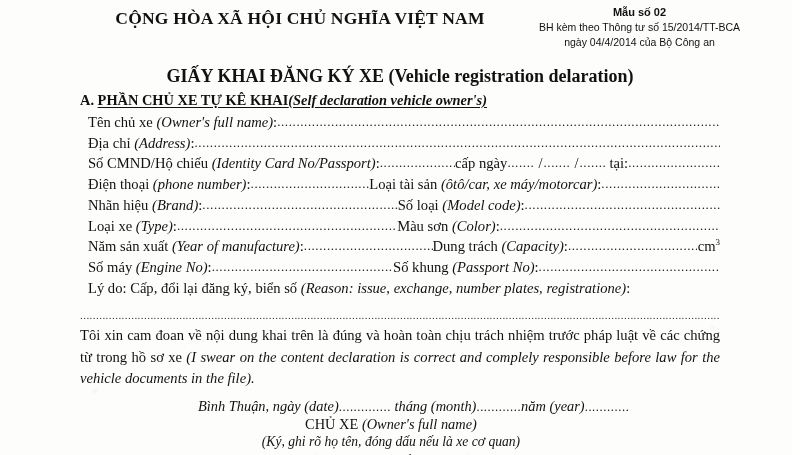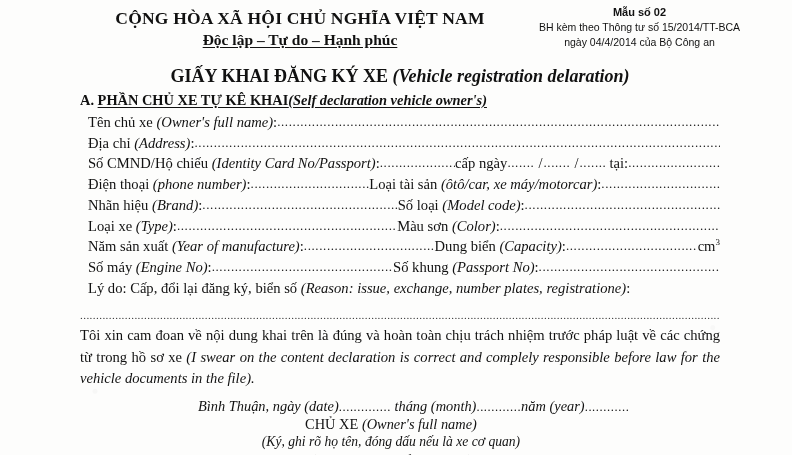--- a/index.html
+++ b/index.html
@@ -76,21 +76,21 @@
   .doc-title {
     position: absolute;
     left: 0;
     top: 66px;
     width: 800px;
     text-align: center;
     font-size: 18px;
     white-space: nowrap;
   }
   .doc-title .vi { font-weight: bold; }
-  .doc-title .en { font-style: italic; font-weight: bold; }
+  .doc-title .en { font-weight: bold; }
 
   
   .content {
     position: absolute;
     left: 80px;
     top: 92px;
     width: 640px;
     font-size: 14.6px;
   }
   .section-head {
@@ -194,21 +194,20 @@
 </style>
 </head>
 <body>
 
 <div class="page">
   <div class="scan-noise"></div>
 
   <div class="top">
     <div class="national">
       <div class="l1">CỘNG HÒA XÃ HỘI CHỦ NGHĨA VIỆT NAM</div>
-      <div class="l2">Độc lập – Tự do – Hạnh phúc</div>
     </div>
     <div class="form-ref">
       <div class="code">Mẫu số 02</div>
       <div>BH kèm theo Thông tư số 15/2014/TT-BCA</div>
       <div>ngày 04/4/2014 của Bộ Công an</div>
     </div>
   </div>
 
   <div class="doc-title">
     <span class="vi">GIẤY KHAI ĐĂNG KÝ XE</span>
@@ -261,21 +260,21 @@
     <div class="row indent">
       <span class="lbl"><span>Loại xe </span><span class="en">(Type)</span><span>:</span></span>
       <span class="dots half">.........................................................</span>
       <span class="lbl"><span>Màu sơn </span><span class="en">(Color)</span><span>:</span></span>
       <span class="dots half">.........................................................</span>
     </div>
 
     <div class="row indent">
       <span class="lbl"><span>Năm sản xuất </span><span class="en">(Year of manufacture)</span><span>:</span></span>
       <span class="dots half">.........................................................</span>
-      <span class="lbl"><span>Dung biển </span><span class="en">(Capacity)</span><span>:</span></span>
+      <span class="lbl"><span>Dung trách </span><span class="en">(Capacity)</span><span>:</span></span>
       <span class="dots half">.........................................................</span>
       <span class="unit"><span>cm</span><sup>3</sup></span>
     </div>
 
     <div class="row indent">
       <span class="lbl"><span>Số máy </span><span class="en">(Engine No)</span><span>:</span></span>
       <span class="dots half">.........................................................</span>
       <span class="lbl"><span>Số khung </span><span class="en">(Passport No)</span><span>:</span></span>
       <span class="dots half">.........................................................</span>
     </div>

